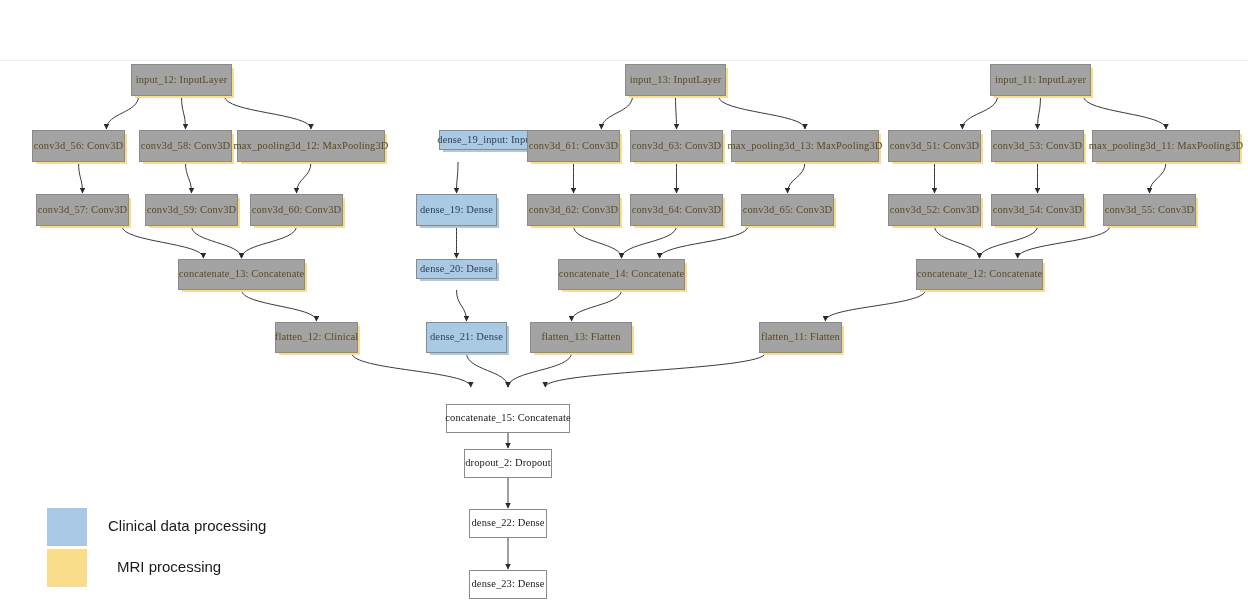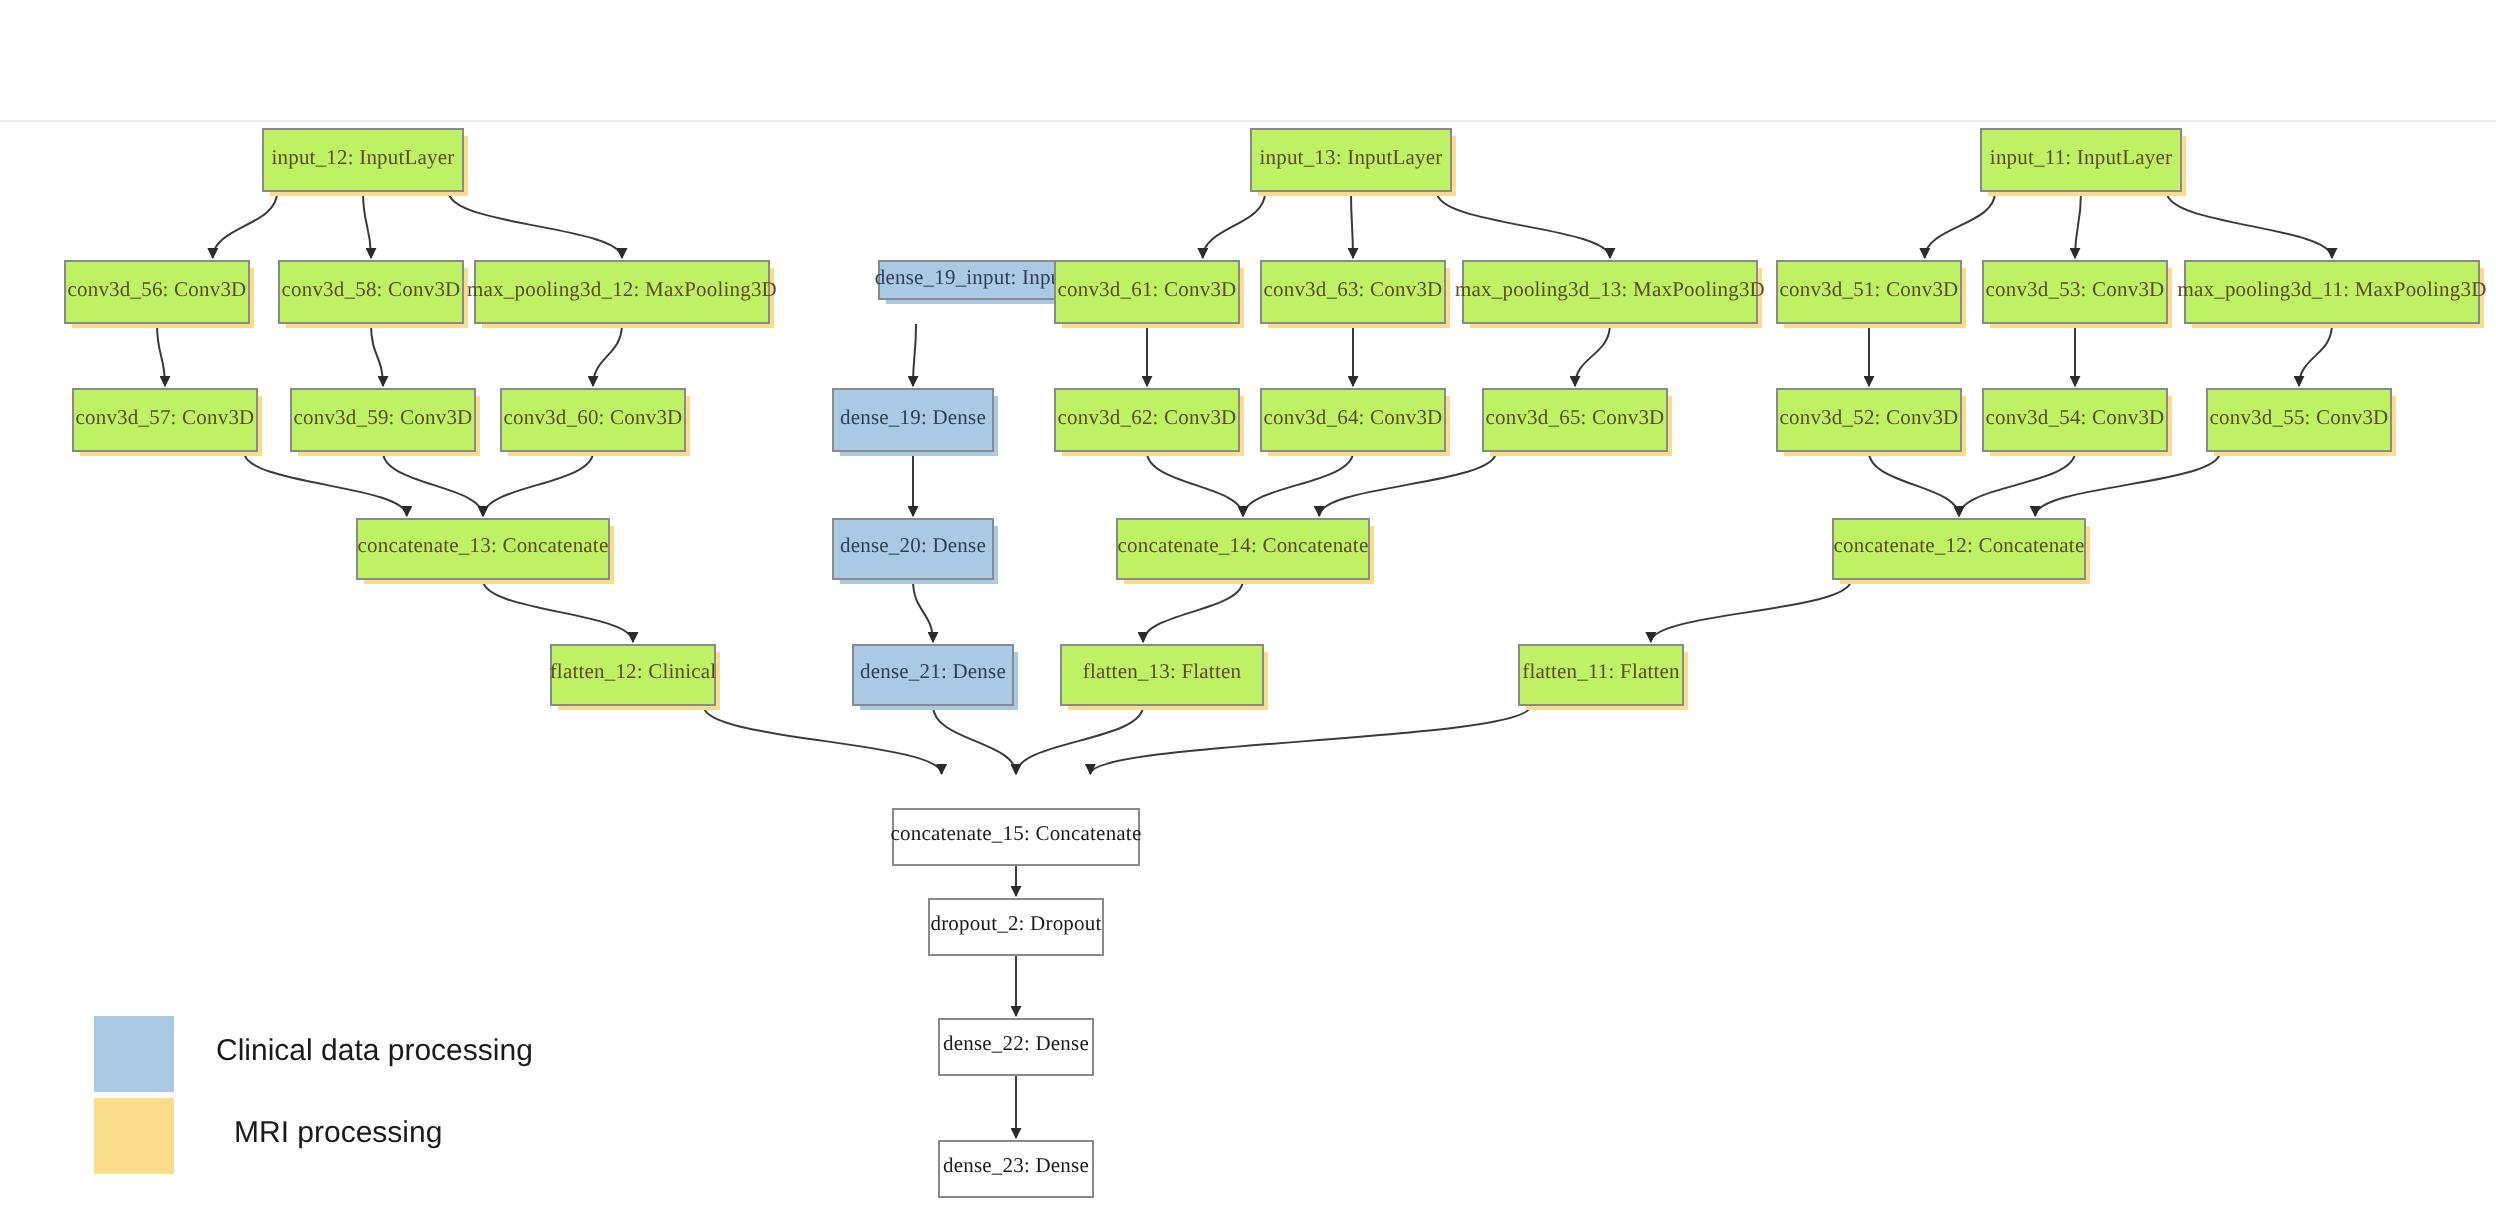--- a/index.html
+++ b/index.html
@@ -39,21 +39,21 @@
     display: flex;
     align-items: center;
     justify-content: center;
     font-family: "Liberation Serif", "DejaVu Serif", serif;
     font-size: 10.5px;
     line-height: 1;
     white-space: nowrap;
     letter-spacing: 0.1px;
   }
   .node.mri {
-    background: #bef264;
+    background: #a3a3a3;
     border: 1px solid #8a8a8a;
     color: #5c4a22;
     box-shadow: 3px 3px 0 -1px #fadd8a;
   }
   .node.clinical {
     background: #a9c9e5;
     border: 1px solid #8a8a8a;
     color: #2e3f52;
     box-shadow: 3px 3px 0 -1px #a9c9e5;
   }
@@ -163,21 +163,21 @@
       </div>
       <div class="node mri" style="left: 275px; top: 322px; width: 83px; height: 31px;">
         <span>flatten_12: Clinical</span>
       </div>
       <div class="node clinical" style="left: 399px; top: 130px; width: 118px; height: 20px; margin-left: 40px;">
         <span>dense_19_input: InputLayer</span>
       </div>
       <div class="node clinical" style="left: 416px; top: 194px; width: 81px; height: 32px;">
         <span>dense_19: Dense</span>
       </div>
-      <div class="node clinical" style="left: 416px; top: 259px; width: 81px; height: 31px;">
+      <div class="node clinical" style="left: 416px; top: 259px; width: 81px; height: 20px;">
         <span>dense_20: Dense</span>
       </div>
       <div class="node clinical" style="left: 426px; top: 322px; width: 81px; height: 31px;">
         <span>dense_21: Dense</span>
       </div>
       <div class="node mri" style="left: 625px; top: 64px; width: 101px; height: 32px;">
         <span>input_13: InputLayer</span>
       </div>
       <div class="node mri" style="left: 527px; top: 130px; width: 93px; height: 32px;">
         <span>conv3d_61: Conv3D</span>

